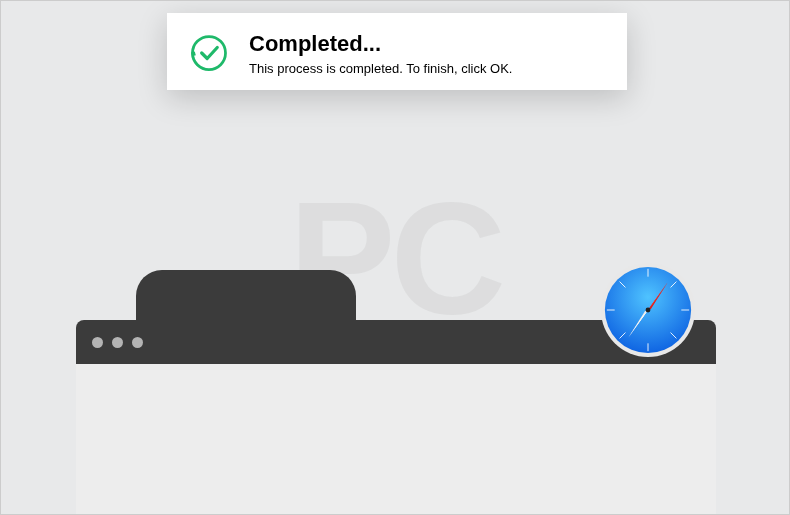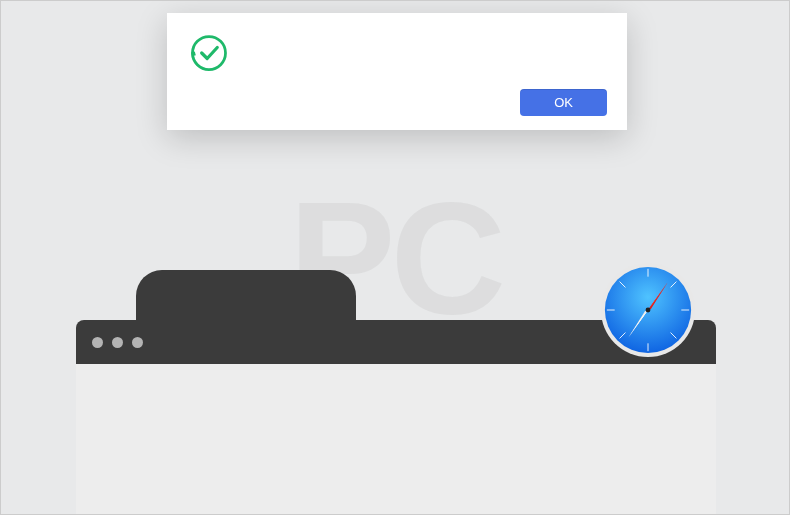--- a/index.html
+++ b/index.html
@@ -193,17 +193,18 @@
 <div class="dialog">
   <div class="dialog-top">
     <div class="dialog-icon">
       <svg viewBox="0 0 48 48" width="44" height="44">
         <circle cx="24" cy="24" r="18" fill="none" stroke="#1fb96a" stroke-width="3"></circle>
         <path d="M24 6 A18 18 0 0 1 42 24" fill="none" stroke="#1fb96a" stroke-width="3" stroke-linecap="round" opacity="0.3" transform="rotate(200 24 24)"></path>
         <polyline points="16,24 22,30 33,18" fill="none" stroke="#1fb96a" stroke-width="3.5" stroke-linecap="round" stroke-linejoin="round"></polyline>
         <polygon points="7,28 4,25 7,22 10,25" fill="#1fb96a" transform="rotate(30 7 25)"></polygon>
       </svg>
     </div>
-  </div>
-  <div class="dialog-actions">
-    <button class="ok-button">OK</button>
+    <div class="dialog-text">
+      <div class="dialog-title">Completed...</div>
+      <div class="dialog-message">This process is completed. To finish, click OK.</div>
+    </div>
   </div>
 </div>
 
 </body></html>

